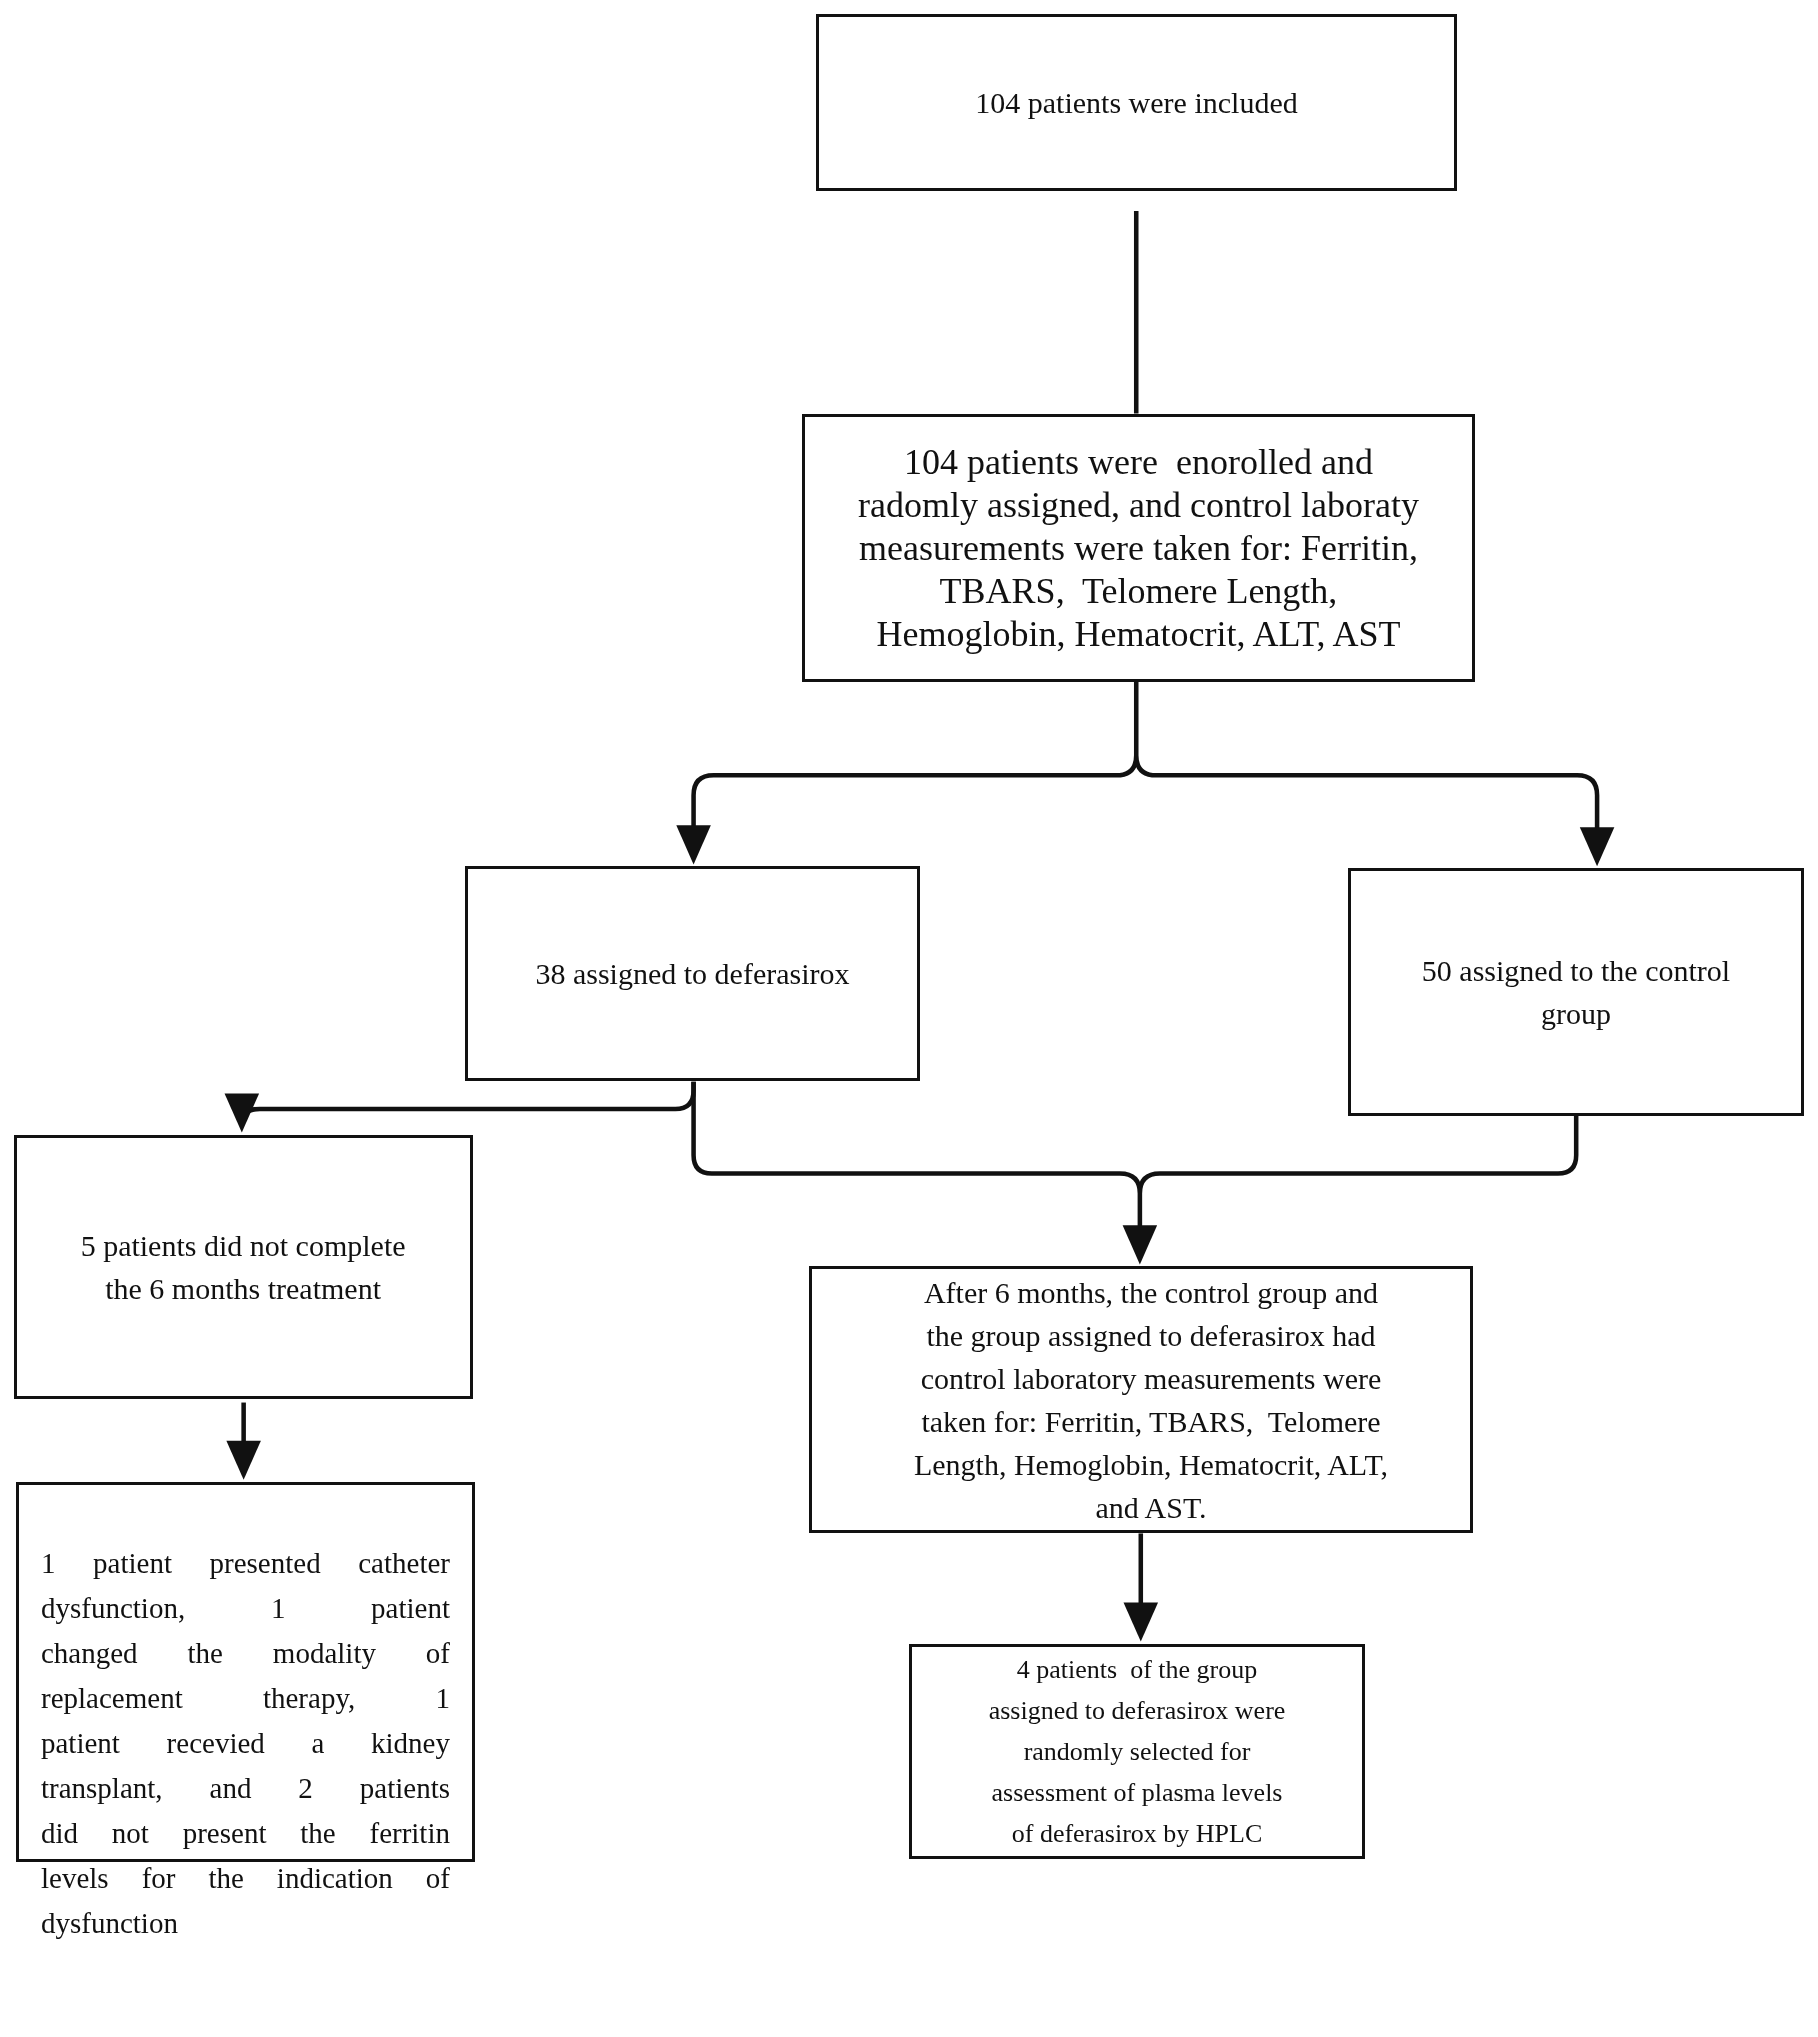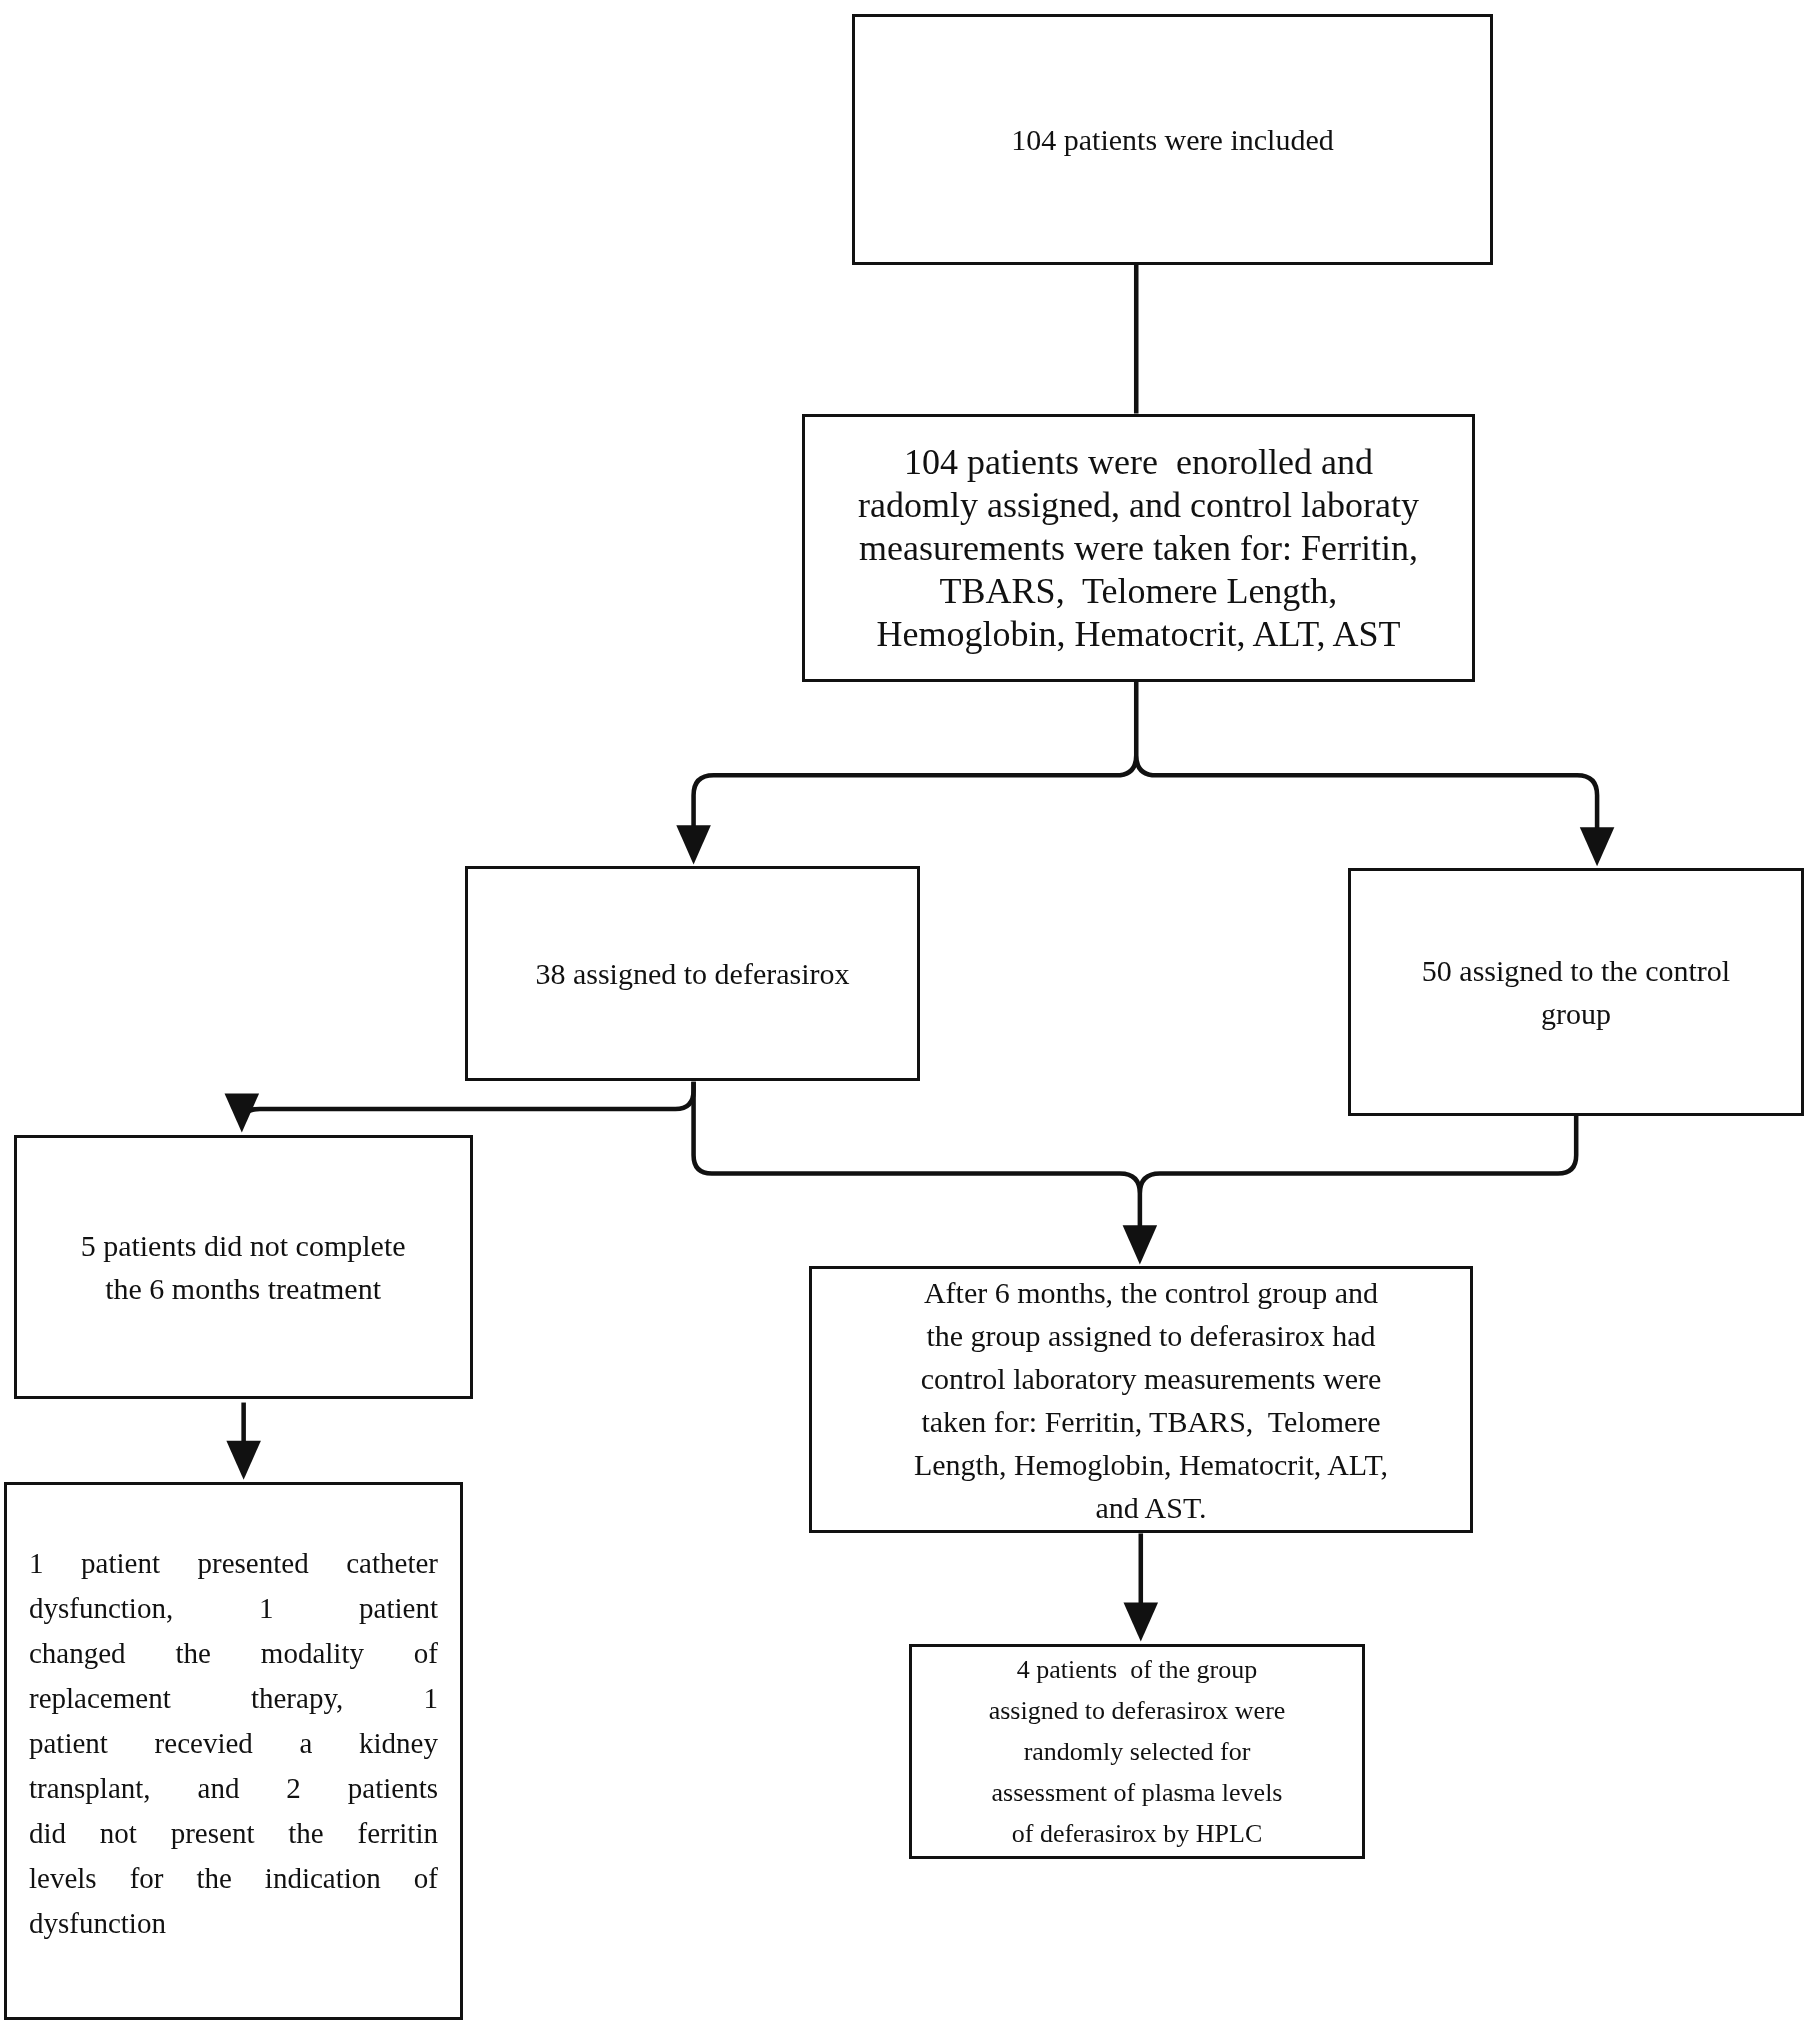--- a/index.html
+++ b/index.html
@@ -41,26 +41,26 @@
     justify-content: center;
   }
   .txt {
     white-space: pre-wrap;
     text-align: center;
     font-size: 30px;
     line-height: 43px;
     width: 100%;
   }
   
-  .b1 { left: 852px;  top: 13.6px;   width: 641px; height: 251px; }
+  .b1 { left: 816px;  top: 13.6px;   width: 641px; height: 177px; }
   .b2 { left: 802px;  top: 414px;  width: 673px; height: 268px; }
   .b3 { left: 465px;  top: 866px;  width: 455px; height: 215px; }
   .b4 { left: 1348px; top: 868px;  width: 456px; height: 248px; }
   .b5 { left: 13.6px;   top: 1135px; width: 459px; height: 264px; }
-  .b6 { left: 4px;   top: 1482px; width: 459px; height: 538px;
+  .b6 { left: 16px;   top: 1482px; width: 459px; height: 380px;
         display: block; padding: 56px 22px 12px 22px; }
   .b7 { left: 809px;  top: 1266px; width: 664px; height: 267px; padding-left: 20px; }
   .b8 { left: 909px; top: 1644px; width: 456px; height: 215px; }
 
   .b2 .txt { font-size: 36px; line-height: 43px; }
   .b7 .txt { font-size: 30px; line-height: 43px; }
   .b8 .txt { font-size: 26px; line-height: 41px; }
 
   .b6 .jline {
     font-size: 29px;

